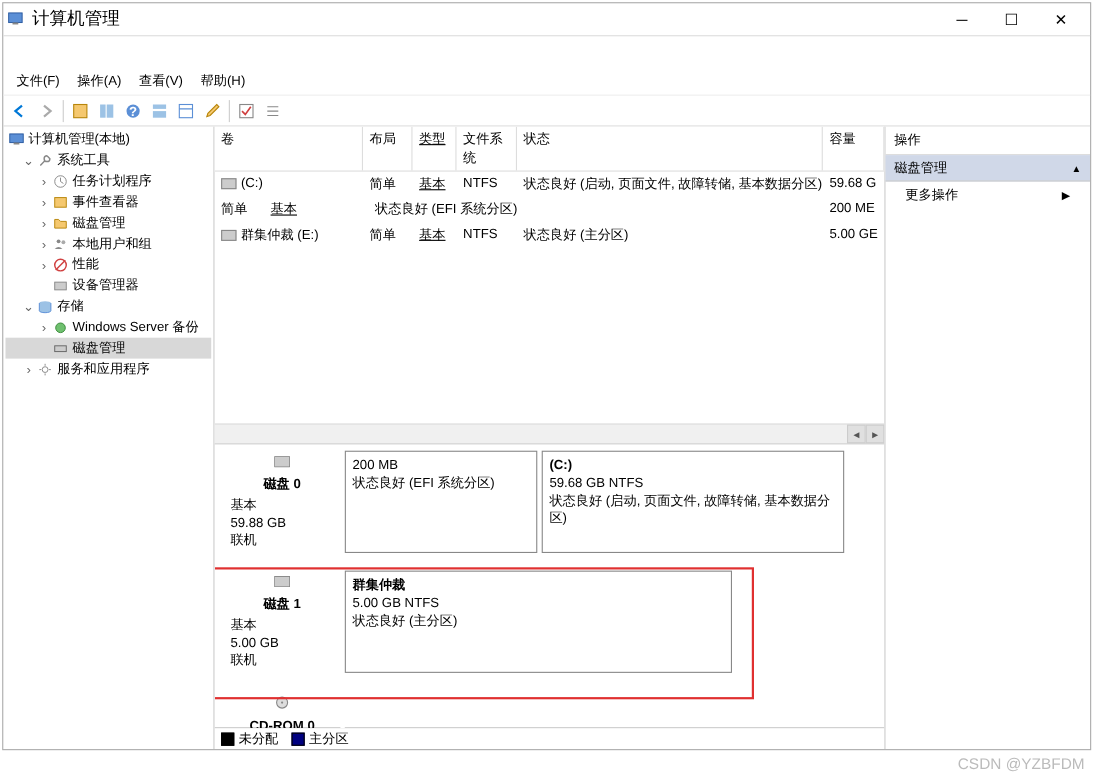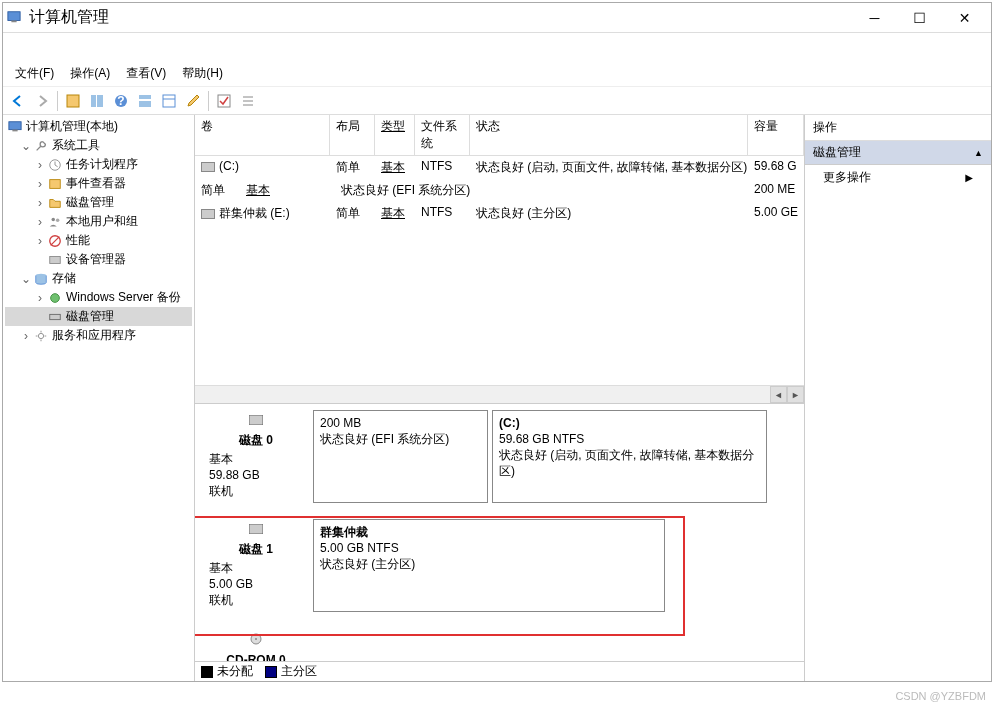--- a/index.html
+++ b/index.html
@@ -65,21 +65,21 @@
 .legend .sw-unalloc { background: #000; }
 .legend .sw-primary { background: #000080; }
 
 .actions-panel { width: 186px; display: flex; flex-direction: column; }
 .actions-header { padding: 4px 8px; border-bottom: 1px solid #ddd; font-size: 12px; }
 .actions-sub { background: #d0d8e8; padding: 3px 8px; border-bottom: 1px solid #ccc; display: flex; justify-content: space-between; align-items: center; }
 .actions-sub .tri { font-size: 9px; }
 .actions-item { padding: 4px 18px; display: flex; justify-content: space-between; align-items: center; }
 .actions-item .arr { font-size: 10px; }
 
-.watermark { position: absolute; right: 8px; bottom: 4px; color: #bbb; font-size: 11px; font-family: Arial; }
+.watermark { position: absolute; right: 8px; bottom: 4px; color: #bbb; font-size: 14px; font-family: Arial; }
 
 .svg-box { width: 14px; height: 14px; }
 </style>
 </head>
 <body>
 
 <div class="window">
   <div class="titlebar">
     <span class="icon">
       <svg class="svg-box" viewBox="0 0 16 16">

